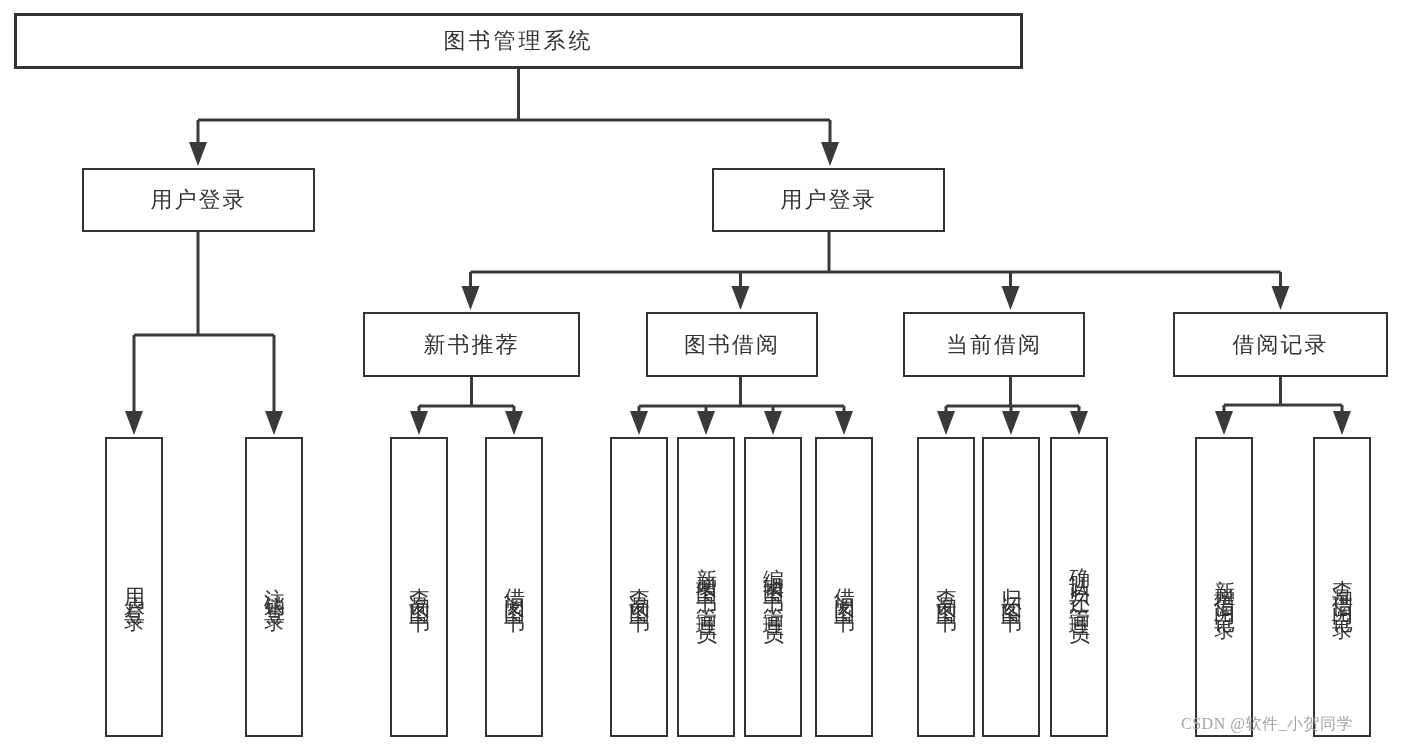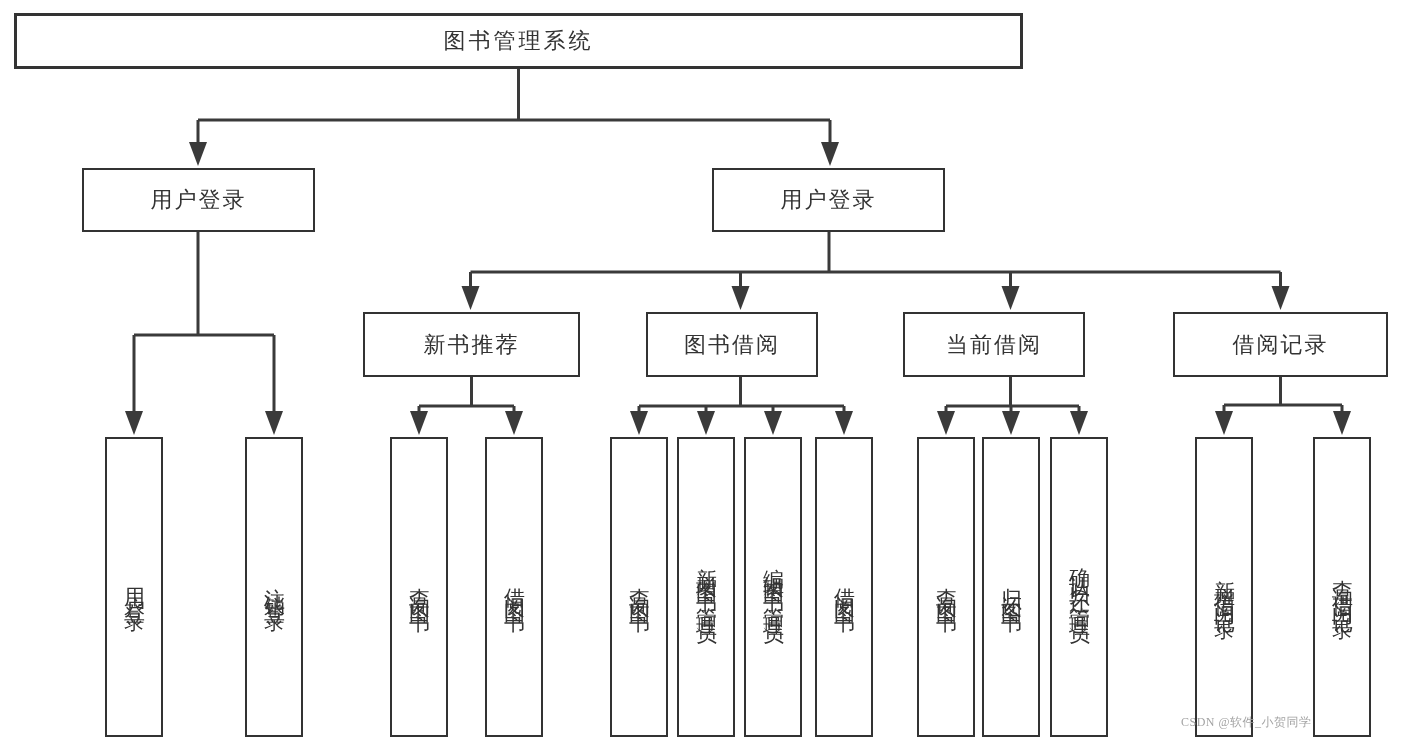--- a/index.html
+++ b/index.html
@@ -78,21 +78,21 @@
     font-size:21px;
     font-weight:500;
     letter-spacing:8px;
     line-height:1;
     color:var(--text);
   }
   .watermark{
     position:absolute;
     left:1181px;
     top:714px;
-    font-size:12px;
+    font-size:16px;
     letter-spacing:0.5px;
     color:var(--watermark);
     white-space:nowrap;
   }
 </style>
 </head>
 <body>
 
 <div class="canvas">
 

